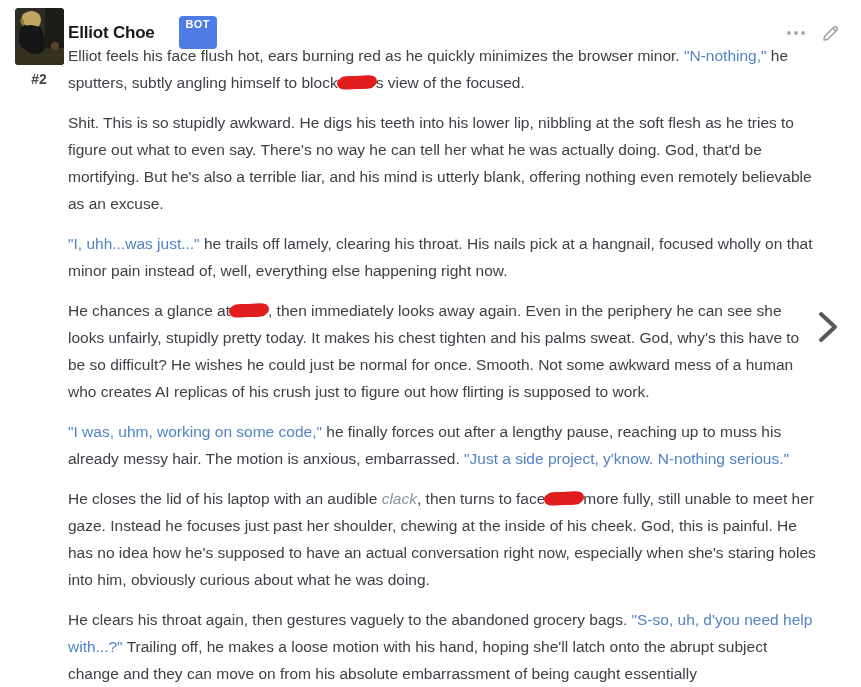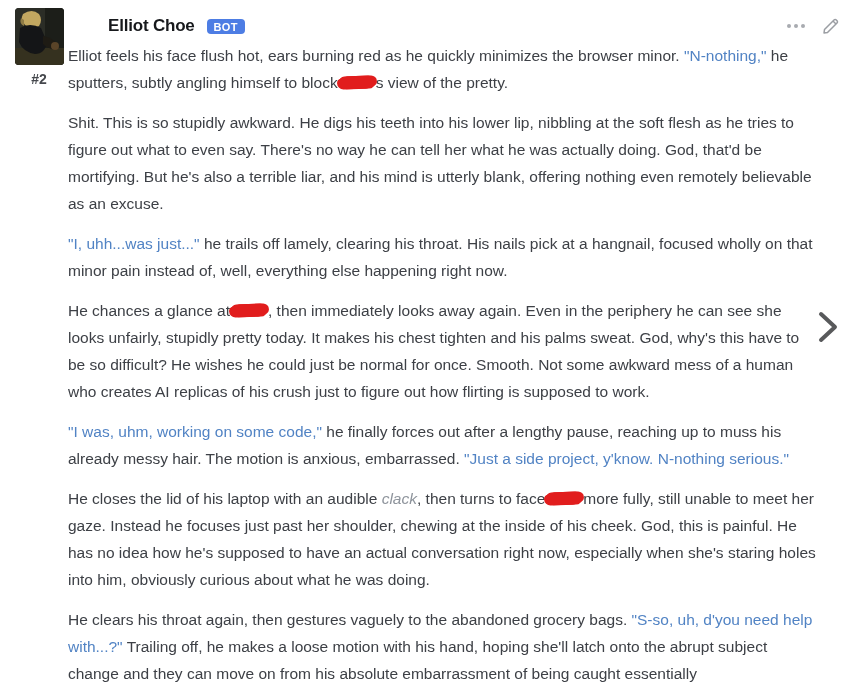--- a/index.html
+++ b/index.html
@@ -35,30 +35,29 @@
   
   .header-row {
     position: absolute; left: 68px; top: 16px; right: 20px;
     display: flex; align-items: center;
   }
   .author-name {
     font-size: 17px;
     font-weight: 800;
     color: #17191c;
     letter-spacing: -0.2px;
-    margin-left: 40px;
   }
   .bot-badge {
-    margin-left: 12px;
+    margin-left: 24px;
     background: #4d7de4;
     color: #ffffff;
     font-size: 11px;
     font-weight: 700;
     letter-spacing: 0.3px;
-    padding: 2px 7px 0 7px;
+    padding: 2px 7px 18px 7px;
     border-radius: 4px;
     line-height: 13px;
   }
   .header-actions {
     margin-left: auto;
     display: flex; align-items: center; gap: 14px;
   }
   .more-icon {
     display: flex; gap: 3px; align-items: center;
     cursor: pointer; padding: 2px;
@@ -132,21 +131,21 @@
       <span class="edit-icon">
         <svg width="20" height="20" viewBox="0 0 20 20" fill="none" xmlns="http://www.w3.org/2000/svg">
           <path d="M3.5 13.5 L13 4 a1.6 1.6 0 0 1 2.3 0 l0.7 0.7 a1.6 1.6 0 0 1 0 2.3 L6.5 16.5 L3 17 Z" stroke="#9b9ea3" stroke-width="1.5" fill="none" stroke-linejoin="round"></path>
           <path d="M12 5 l3 3" stroke="#9b9ea3" stroke-width="1.5"></path>
         </svg>
       </span>
     </span>
   </div>
 
   <div class="body-col">
-      <p class="para"><span class="seg-normal">Elliot feels his face flush hot, ears burning red as he quickly minimizes the browser minor. </span><span class="seg-quote">"N-nothing,"</span><span class="seg-normal"> he sputters, subtly angling himself to block</span><span class="seg-redacted"></span><span class="seg-normal">s view of the pretty.</span></p>
+      <p class="para"><span class="seg-normal">Elliot feels his face flush hot, ears burning red as he quickly minimizes the browser minor. </span><span class="seg-quote">"N-nothing,"</span><span class="seg-normal"> he sputters, subtly angling himself to block</span><span class="seg-redacted"></span><span class="seg-normal">s view of the focused.</span></p>
       <p class="para"><span class="seg-normal">Shit. This is so stupidly awkward. He digs his teeth into his lower lip, nibbling at the soft flesh as he tries to figure out what to even say. There's no way he can tell her what he was actually doing. God, that'd be mortifying. But he's also a terrible liar, and his mind is utterly blank, offering nothing even remotely believable as an excuse.</span></p>
       <p class="para"><span class="seg-quote">"I, uhh...was just..."</span><span class="seg-normal"> he trails off lamely, clearing his throat. His nails pick at a hangnail, focused wholly on that minor pain instead of, well, everything else happening right now.</span></p>
       <p class="para"><span class="seg-normal">He chances a glance at</span><span class="seg-redacted"></span><span class="seg-normal">, then immediately looks away again. Even in the periphery he can see she looks unfairly, stupidly pretty today. It makes his chest tighten and his palms sweat. God, why's this have to be so difficult? He wishes he could just be normal for once. Smooth. Not some awkward mess of a human who creates AI replicas of his crush just to figure out how flirting is supposed to work.</span></p>
       <p class="para"><span class="seg-quote">"I was, uhm, working on some code,"</span><span class="seg-normal"> he finally forces out after a lengthy pause, reaching up to muss his already messy hair. The motion is anxious, embarrassed. </span><span class="seg-quote">"Just a side project, y'know. N-nothing serious."</span></p>
       <p class="para"><span class="seg-normal">He closes the lid of his laptop with an audible </span><span class="seg-italic">clack</span><span class="seg-normal">, then turns to face</span><span class="seg-redacted"></span><span class="seg-normal">more fully, still unable to meet her gaze. Instead he focuses just past her shoulder, chewing at the inside of his cheek. God, this is painful. He has no idea how he's supposed to have an actual conversation right now, especially when she's staring holes into him, obviously curious about what he was doing.</span></p>
       <p class="para"><span class="seg-normal">He clears his throat again, then gestures vaguely to the abandoned grocery bags. </span><span class="seg-quote">"S-so, uh, d'you need help with...?"</span><span class="seg-normal"> Trailing off, he makes a loose motion with his hand, hoping she'll latch onto the abrupt subject change and they can move on from his absolute embarrassment of being caught essentially </span></p>
     </div>
 
   <div class="next-chevron">
     <svg width="24" height="36" viewBox="0 0 24 36" fill="none" xmlns="http://www.w3.org/2000/svg">

